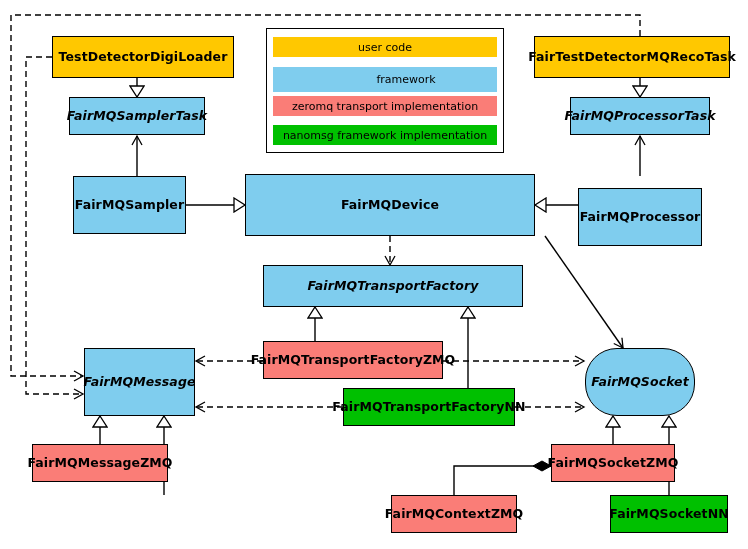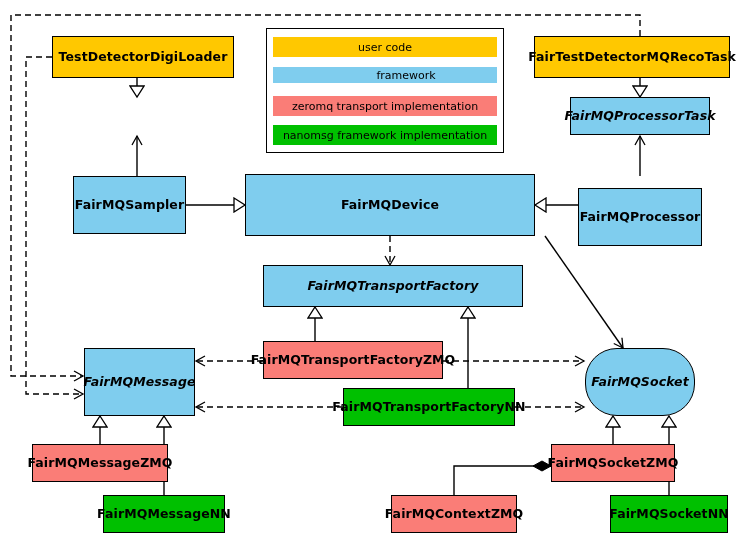--- a/index.html
+++ b/index.html
@@ -85,35 +85,38 @@
 
       <path d="M454,495 L454,466 L551,466" marker-end="url(#diamond)"></path>
     </g>
   </svg>
 
   <div class="legend-frame" style="left:266px;top:28px;width:238px;height:125px;"></div>
 
   <div class="legend-row" style="left:273px;top:37px;width:224px;height:20px;background:#FFC800;">
     <span>user code</span>
   </div>
-  <div class="legend-row" style="left:273px;top:67px;width:224px;height:16px;background:#7FCDEE;padding-left:42px;">
+  <div class="legend-row" style="left:273px;top:67px;width:224px;height:25px;background:#7FCDEE;padding-left:42px;">
     <span>framework</span>
   </div>
   <div class="legend-row" style="left:273px;top:96px;width:224px;height:20px;background:#FA7D77;">
     <span>zeromq transport implementation</span>
   </div>
   <div class="legend-row" style="left:273px;top:125px;width:224px;height:20px;background:#00C000;">
     <span>nanomsg framework implementation</span>
   </div>
 
   <div class="node" style="left:52px;top:36px;width:182px;height:42px;background:#FFC800;">
     <span>TestDetectorDigiLoader</span>
   </div>
   <div class="node" style="left:534px;top:36px;width:196px;height:42px;background:#FFC800;">
     <span>FairTestDetectorMQRecoTask</span>
+  </div>
+  <div class="node abstract" style="left:69px;top:97px;width:136px;height:38px;background:#7FCDEE;">
+    <span>FairMQSamplerTask</span>
   </div>
   <div class="node abstract" style="left:570px;top:97px;width:140px;height:38px;background:#7FCDEE;">
     <span>FairMQProcessorTask</span>
   </div>
   <div class="node" style="left:73px;top:176px;width:113px;height:58px;background:#7FCDEE;">
     <span>FairMQSampler</span>
   </div>
   <div class="node" style="left:245px;top:174px;width:290px;height:62px;background:#7FCDEE;">
     <span>FairMQDevice</span>
   </div>
@@ -131,23 +134,20 @@
   </div>
   <div class="node abstract" style="left:84px;top:348px;width:111px;height:68px;background:#7FCDEE;">
     <span>FairMQMessage</span>
   </div>
   <div class="node abstract" style="left:585px;top:348px;width:110px;height:68px;background:#7FCDEE;border-radius:32px;">
     <span>FairMQSocket</span>
   </div>
   <div class="node" style="left:32px;top:444px;width:136px;height:38px;background:#FA7D77;">
     <span>FairMQMessageZMQ</span>
   </div>
-  <div class="node" style="left:103px;top:495px;width:122px;height:38px;background:#00C000;">
-    <span>FairMQMessageNN</span>
-  </div>
   <div class="node" style="left:551px;top:444px;width:124px;height:38px;background:#FA7D77;">
     <span>FairMQSocketZMQ</span>
   </div>
   <div class="node" style="left:391px;top:495px;width:126px;height:38px;background:#FA7D77;">
     <span>FairMQContextZMQ</span>
   </div>
   <div class="node" style="left:610px;top:495px;width:118px;height:38px;background:#00C000;">
     <span>FairMQSocketNN</span>
   </div>
 

